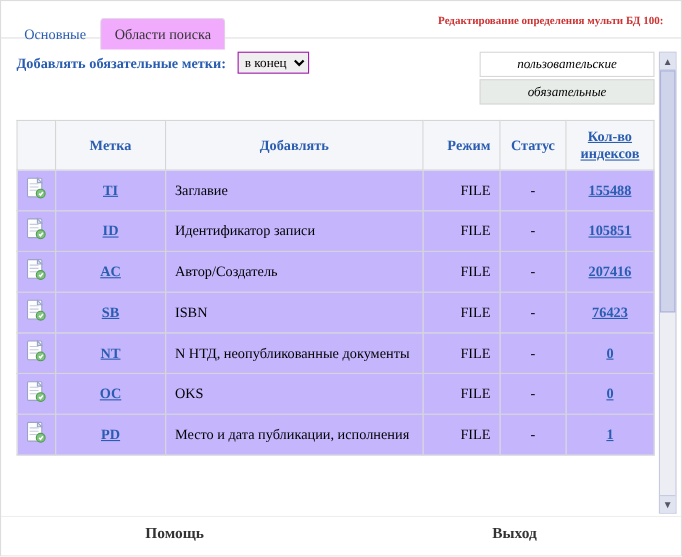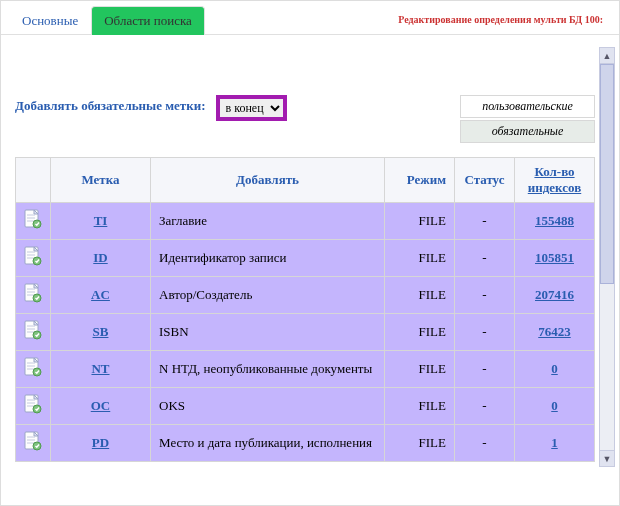--- a/index.html
+++ b/index.html
@@ -28,25 +28,25 @@
   .tabs { display: flex; }
   .tab {
     padding: 6px 12px;
     font-size: 13px;
     color: #2a5db0;
     cursor: pointer;
     border: 1px solid transparent;
     border-bottom: none;
     border-radius: 4px 4px 0 0;
     position: relative;
-    top: 1px;
+    top: 11px;
   }
   .tab.active {
     border-color: #e0e0e0;
-    background: #22c55e;
+    background: #f0abfc;
     color: #333;
   }
   .header-title {
     margin-left: auto;
     color: #cc3333;
     font-weight: bold;
     font-size: 10px;
     padding-right: 8px;
   }
   .body-area {
@@ -86,42 +86,41 @@
     top: 16px;
     width: 100%;
     height: 220px;
     background: #cfd4eb;
     border: 1px solid #aab2d9;
   }
   .controls-row {
     display: flex;
     align-items: flex-start;
     gap: 10px;
-    margin-top: 48px;
   }
   .add-label {
     font-weight: bold;
     color: #2a5db0;
     font-size: 13px;
     padding-top: 3px;
   }
   select {
     font-family: inherit;
     font-size: 12px;
     padding: 1px 2px;
-    border: 4px solid #a21caf;
+    border: 1px solid #a21caf;
   }
   .legend {
     margin-left: auto;
     display: flex;
     flex-direction: column;
     gap: 2px;
   }
   .legend-item {
-    width: 135px;
+    width: 159px;
     text-align: center;
     padding: 3px 0;
     font-style: italic;
     font-size: 12px;
     border: 1px solid #d8d8d8;
   }
   .legend-item.user { background: #fff; }
   .legend-item.req  { background: #e7ece8; }
   table {
     width: 100%;
@@ -321,14 +320,18 @@
     </table>
 
     <div class="scrollbar">
       <div class="arrow">▲</div>
       <div class="thumb"></div>
       <div class="arrow down">▼</div>
     </div>
 
   </div>
 
+  <div class="footer">
+    <span>Помощь</span>
+    <span>Выход</span>
+  </div>
 
 </div>
 
 </body></html>

